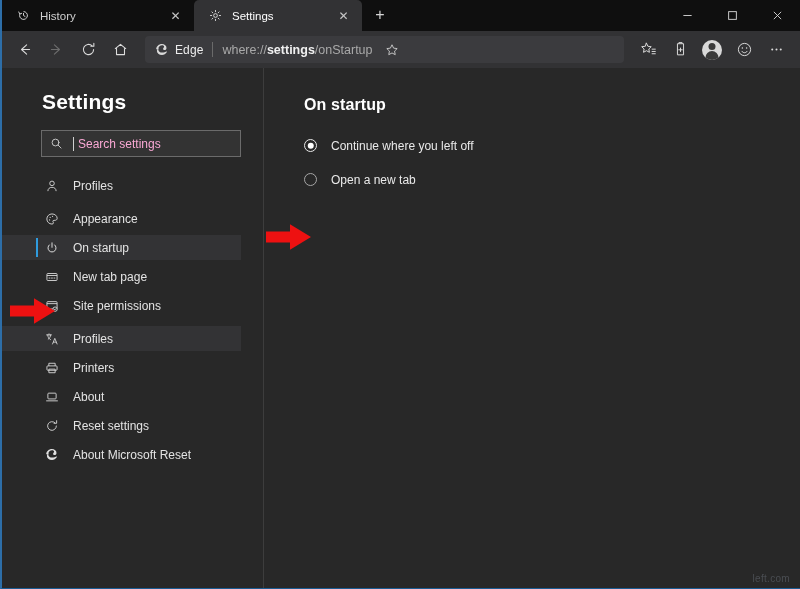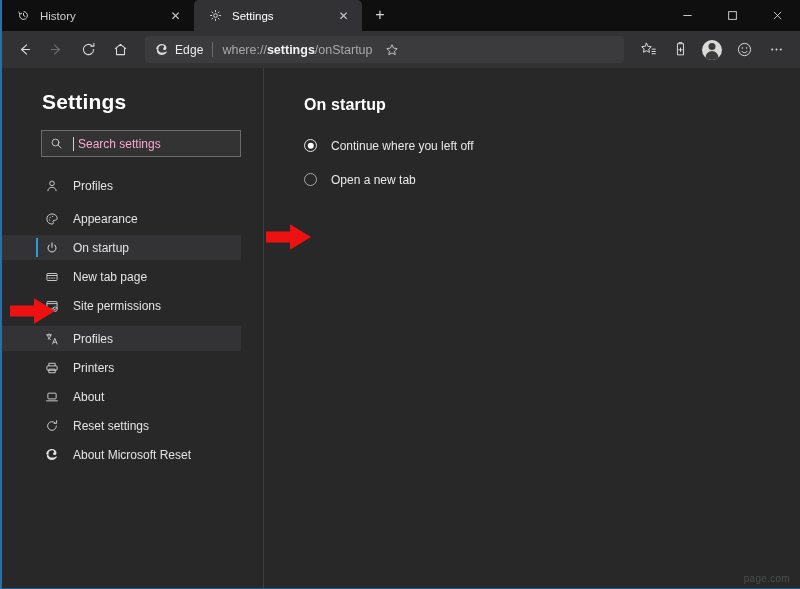--- a/index.html
+++ b/index.html
@@ -474,16 +474,16 @@
 
       </div>
     </div>
 
     <div class="arrow" id="arrow-radio">
       <svg width="46" height="28" viewBox="0 0 46 28">
         <path d="M0 8.4h24V1.2L45 14 24 26.8v-7.2H0z" fill="#ee1111"></path>
       </svg>
     </div>
 
-    <div id="watermark">page.com</div>
+    <div id="watermark">left.com</div>
   </div>
 
 </div>
 
 </body></html>

